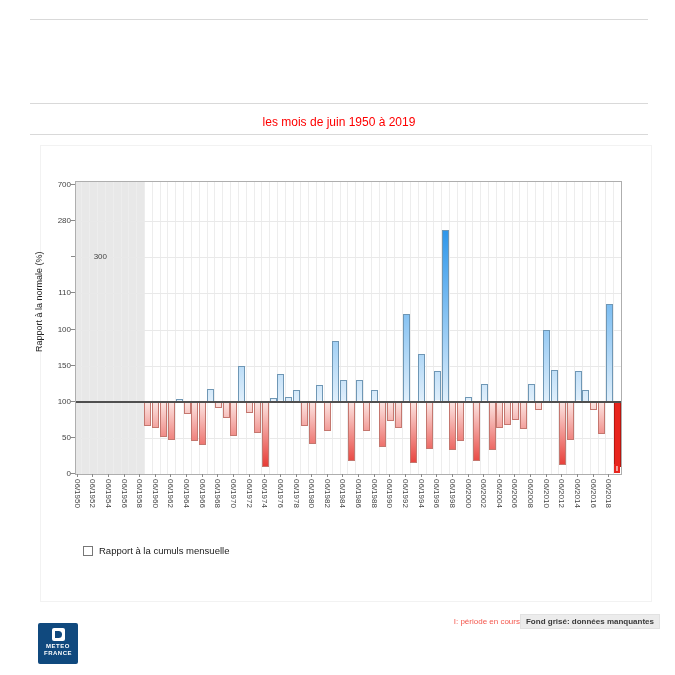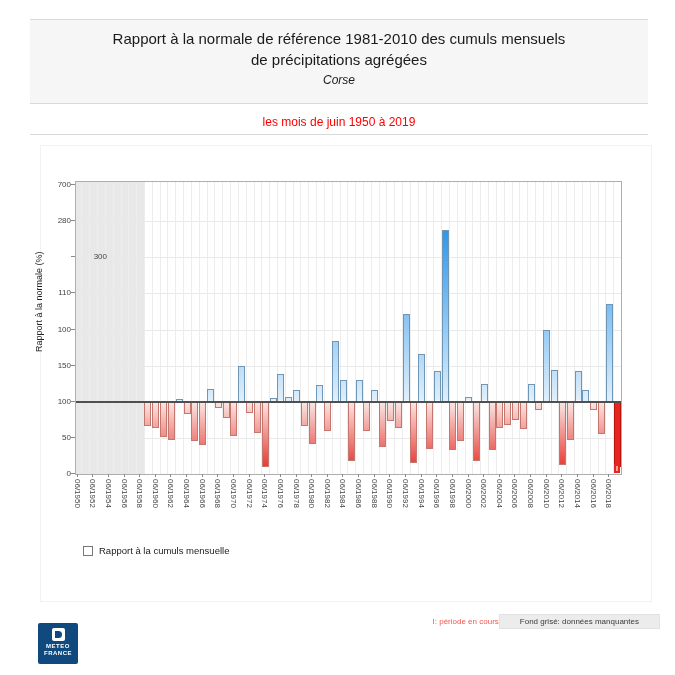--- a/index.html
+++ b/index.html
@@ -33,44 +33,37 @@
   .xtick-label{position:absolute;font-size:8px;color:#444;white-space:nowrap;
                transform:rotate(90deg);transform-origin:top left;line-height:8px;}
   #y-axis-title{position:absolute;left:-22px;top:181px;width:40px;font-size:9px;color:#222;
                 transform:rotate(-90deg);white-space:nowrap;}
   #legend{position:absolute;left:42px;top:399px;display:flex;align-items:center;}
   #legend-swatch{width:8px;height:8px;border:1px solid #777;background:#fff;margin-right:6px;}
   #legend-label{font-size:9.5px;color:#1a1a1a;}
   #footer-notes{position:absolute;right:15px;top:614px;display:flex;align-items:center;}
   #period-note{font-size:8px;color:#f4574d;margin-right:0;}
   #missing-note{font-size:8px;color:#3a3a3a;background:#ececec;border:1px solid #e2e2e2;
-                padding:2px 20px;}
+                padding:2px 5px;font-weight:bold;}
   #edited-line{position:absolute;right:60px;top:631px;font-size:10px;color:#111;}
   #logo{position:absolute;left:38px;top:623px;width:40px;height:41px;background:#10497e;
         border-radius:2px;text-align:center;}
   #logo-icon{width:13px;height:13px;background:#fff;border-radius:2px;margin:5px auto 2px auto;
              position:relative;overflow:hidden;}
   #logo-glyph{position:absolute;left:3px;top:3px;width:7px;height:7px;background:#10497e;
               border-radius:0 50% 50% 0;}
   .logo-text{color:#fff;font-size:6px;font-weight:bold;letter-spacing:0.5px;line-height:7px;}
 </style>
 </head>
 <body>
 
 <div id="page">
 
   <div class="hairline" style="top:19px"></div>
 
-  <div id="title-band">
-    <div style="padding-top:8px">
-      <div class="title-line">Rapport à la normale de référence 1981-2010 des cumuls mensuels</div>
-      <div class="title-line">de précipitations agrégées</div>
-      <div id="region">Corse</div>
-    </div>
-  </div>
   <div class="hairline" style="top:103px"></div>
 
   <div id="subtitle-band">
     <div id="subtitle">les mois de juin 1950 à 2019</div>
   </div>
   <div class="hairline" style="top:134px"></div>
 
   <div id="chart-section">
     <div id="y-axis-title">Rapport à la normale (%)</div>
     <div id="plot">

